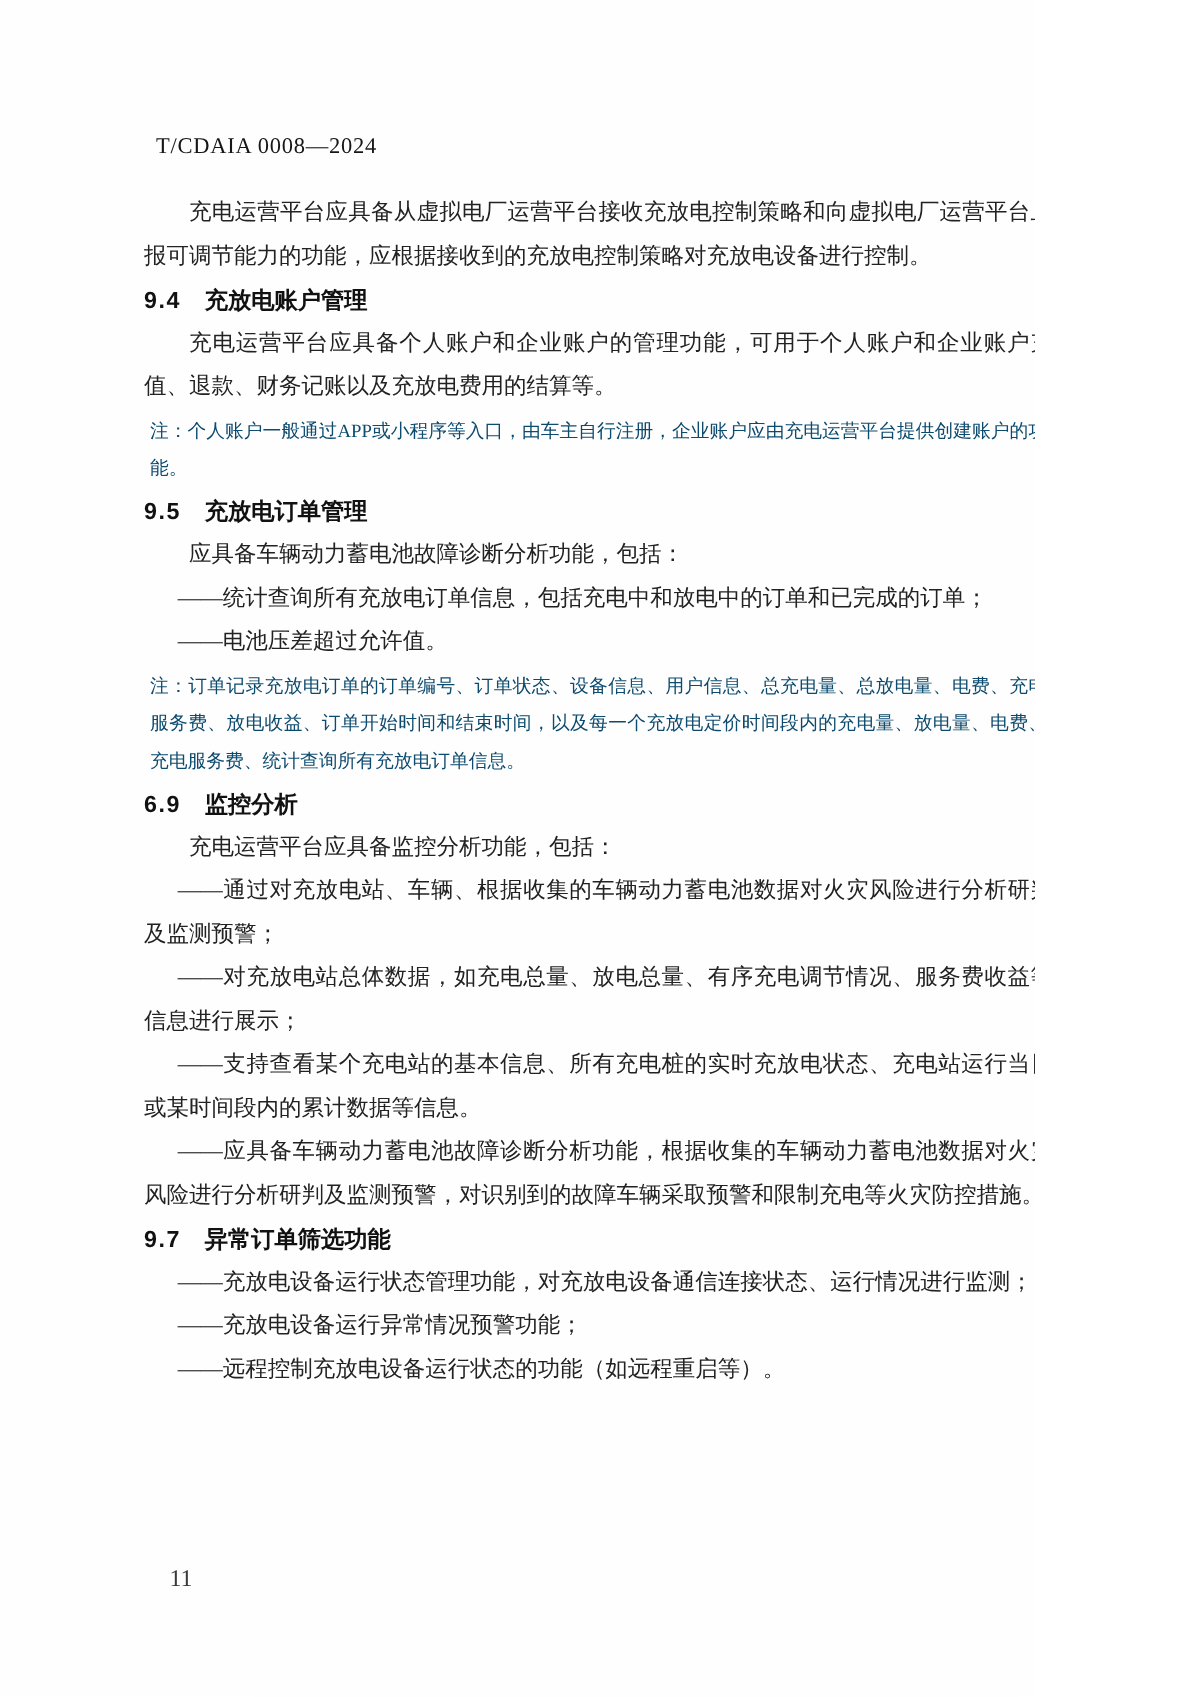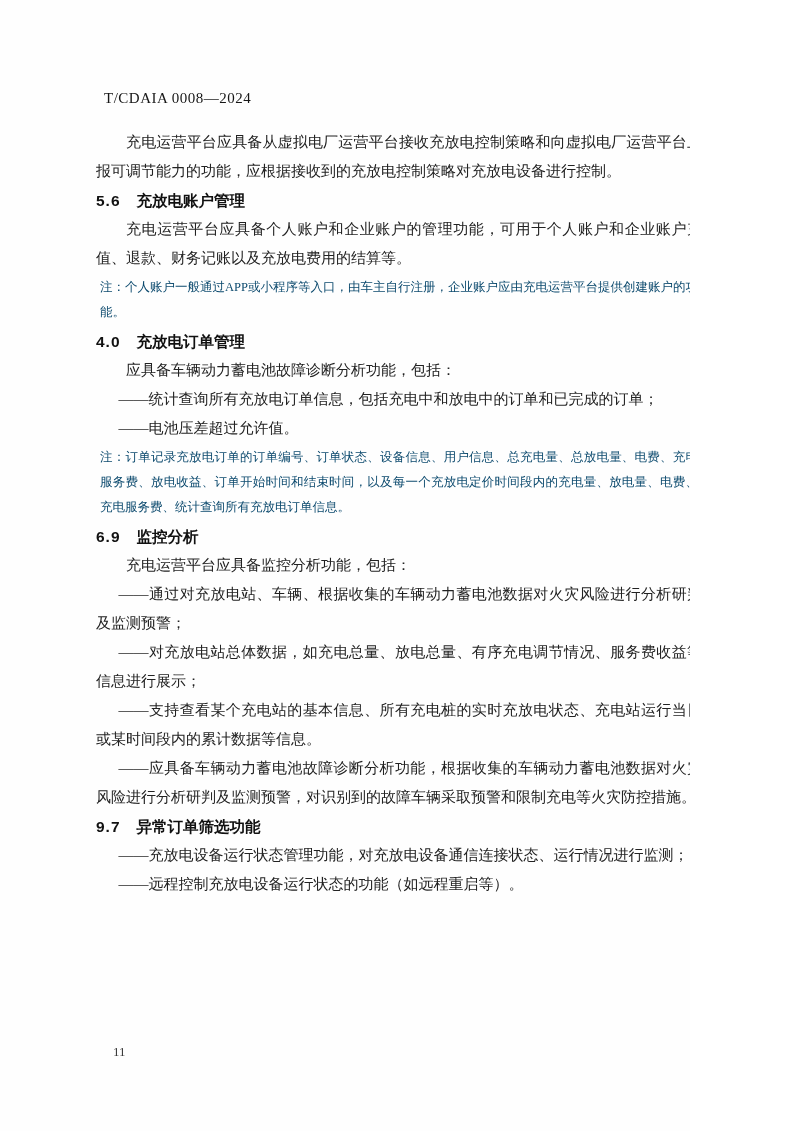--- a/index.html
+++ b/index.html
@@ -59,61 +59,62 @@
     font-family: "Liberation Sans", "DejaVu Sans", sans-serif;
   }
   .heading .hnum {
     margin-right: 16px;
     letter-spacing: 1px;
   }
   .page-number {
     position: absolute;
     left: 113px;
     top: 1044px;
-    font-size: 13px;
+    font-size: 16px;
     color: #3a3a3a;
   }
 </style>
 </head>
 <body>
 
 <div class="page">
 
   <div class="doc-code">T/CDAIA 0008—2024</div>
 
   <div class="body-col">
 
     <p class="para">充电运营平台应具备从虚拟电厂运营平台接收充放电控制策略和向虚拟电厂运营平台上报可调节能力的功能，应根据接收到的充放电控制策略对充放电设备进行控制。</p>
 
     <div class="heading">
-      <span class="hnum">5.6</span><span class="htitle">充放电账户管理</span>
+      <span class="hnum">9.4</span><span class="htitle">充放电账户管理</span>
     </div>
     <p class="para">充电运营平台应具备个人账户和企业账户的管理功能，可用于个人账户和企业账户充值、退款、财务记账以及充放电费用的结算等。</p>
     <p class="note">注：个人账户一般通过APP或小程序等入口，由车主自行注册，企业账户应由充电运营平台提供创建账户的功能。</p>
 
     <div class="heading">
-      <span class="hnum">4.0</span><span class="htitle">充放电订单管理</span>
+      <span class="hnum">9.5</span><span class="htitle">充放电订单管理</span>
     </div>
     <p class="para">应具备车辆动力蓄电池故障诊断分析功能，包括：</p>
     <p class="para dash-item">——统计查询所有充放电订单信息，包括充电中和放电中的订单和已完成的订单；</p>
     <p class="para dash-item">——电池压差超过允许值。</p>
     <p class="note">注：订单记录充放电订单的订单编号、订单状态、设备信息、用户信息、总充电量、总放电量、电费、充电服务费、放电收益、订单开始时间和结束时间，以及每一个充放电定价时间段内的充电量、放电量、电费、充电服务费、统计查询所有充放电订单信息。</p>
 
     <div class="heading">
       <span class="hnum">6.9</span><span class="htitle">监控分析</span>
     </div>
     <p class="para">充电运营平台应具备监控分析功能，包括：</p>
     <p class="para dash-item">——通过对充放电站、车辆、根据收集的车辆动力蓄电池数据对火灾风险进行分析研判及监测预警；</p>
     <p class="para dash-item">——对充放电站总体数据，如充电总量、放电总量、有序充电调节情况、服务费收益等信息进行展示；</p>
     <p class="para dash-item">——支持查看某个充电站的基本信息、所有充电桩的实时充放电状态、充电站运行当日或某时间段内的累计数据等信息。</p>
     <p class="para dash-item">——应具备车辆动力蓄电池故障诊断分析功能，根据收集的车辆动力蓄电池数据对火灾风险进行分析研判及监测预警，对识别到的故障车辆采取预警和限制充电等火灾防控措施。</p>
 
     <div class="heading">
       <span class="hnum">9.7</span><span class="htitle">异常订单筛选功能</span>
     </div>
     <p class="para dash-item">——充放电设备运行状态管理功能，对充放电设备通信连接状态、运行情况进行监测；</p>
+    <p class="para dash-item">——充放电设备运行异常情况预警功能；</p>
     <p class="para dash-item">——远程控制充放电设备运行状态的功能（如远程重启等）。</p>
 
   </div>
 
   <div class="page-number">11</div>
 
 </div>
 
 </body></html>

